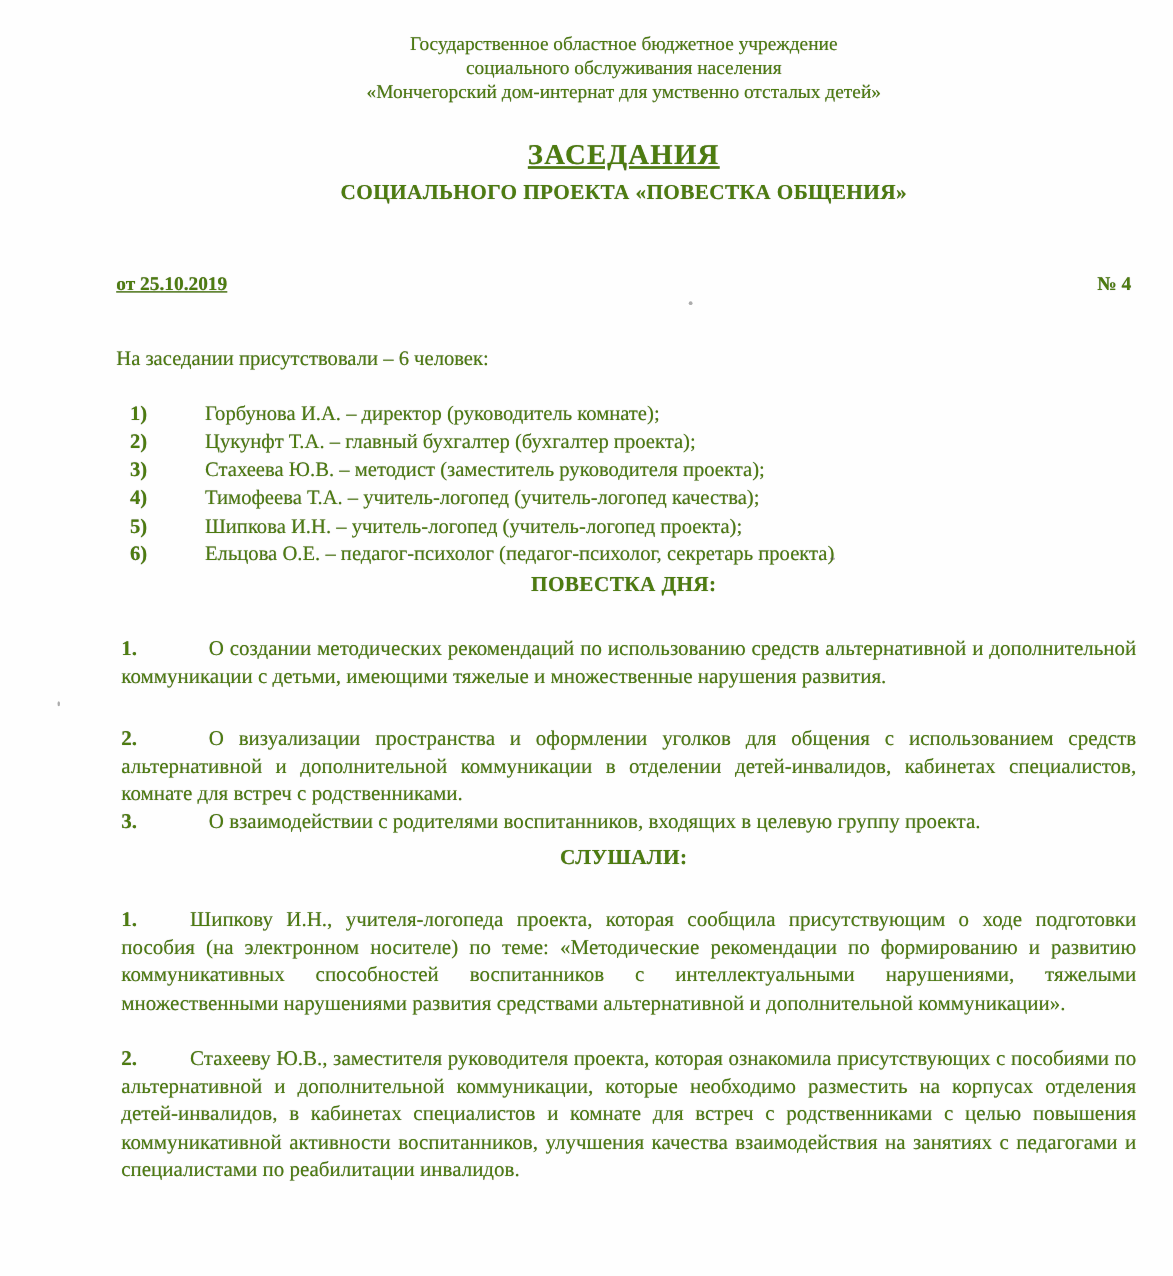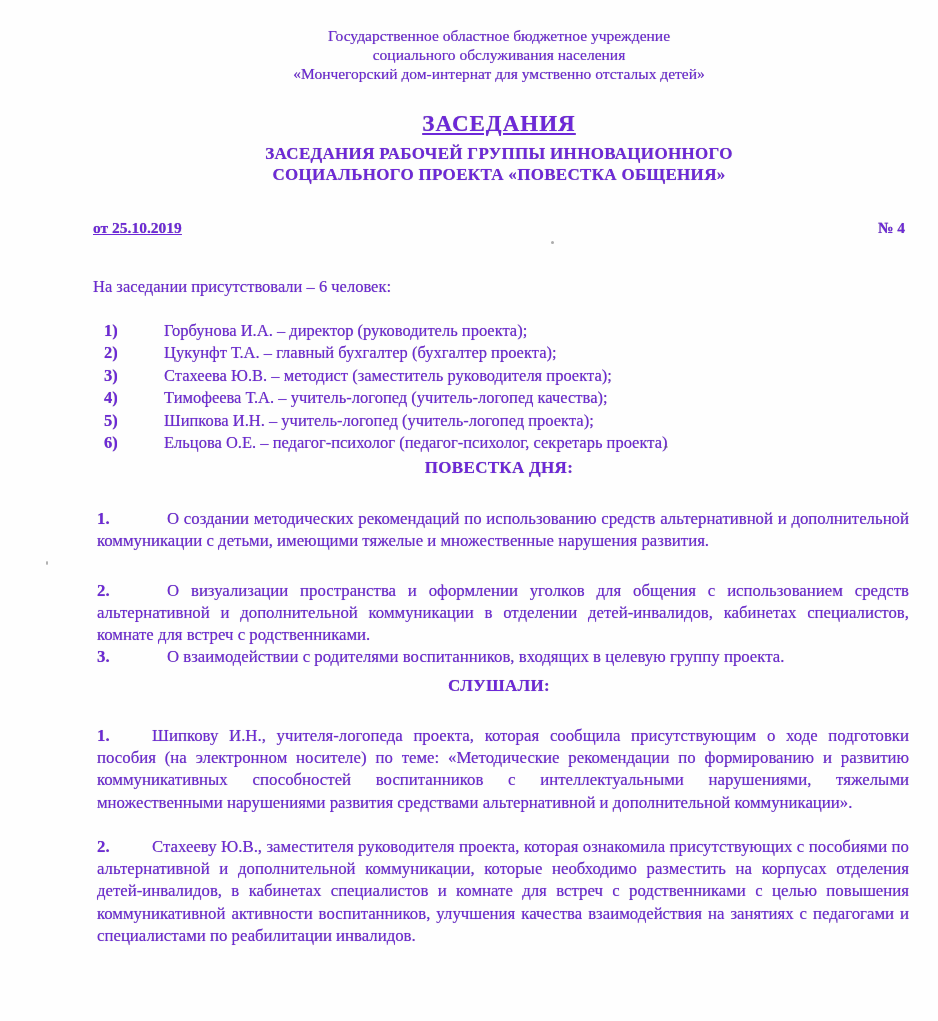--- a/index.html
+++ b/index.html
@@ -6,21 +6,21 @@
     margin: 0;
     padding: 0;
     background: #ffffff;
   }
   .page {
     position: relative;
     width: 938px;
     height: 1021px;
     background: #fefefe;
     font-family: "Liberation Serif", "DejaVu Serif", serif;
-    color: #6d28d9;
+    color: #4d7c0f;
     overflow: hidden;
   }
   .page * {
     text-shadow: 0 0 0.7px rgba(20,20,20,0.45);
   }
   
   .col {
     position: absolute;
     left: 93px;
     width: 812px;
@@ -114,34 +114,33 @@
 
   <div class="col org">
     <div>Государственное областное бюджетное учреждение</div>
     <div>социального обслуживания населения</div>
     <div>«Мончегорский дом-интернат для умственно отсталых детей»</div>
   </div>
 
   <div class="col doc-title">ЗАСЕДАНИЯ</div>
 
   <div class="col doc-subtitle">
-    <div>ЗАСЕДАНИЯ РАБОЧЕЙ ГРУППЫ ИННОВАЦИОННОГО</div>
     <div>СОЦИАЛЬНОГО ПРОЕКТА «ПОВЕСТКА ОБЩЕНИЯ»</div>
   </div>
 
   <div class="col dateline">
     <span class="date">от 25.10.2019</span>
     <span class="num">№ 4</span>
   </div>
 
   <div class="col intro">На заседании присутствовали – 6 человек:</div>
 
   <div class="col att-list">
     <div class="att-row">
-      <span class="att-num">1)</span><span>Горбунова И.А. – директор (руководитель проекта);</span>
+      <span class="att-num">1)</span><span>Горбунова И.А. – директор (руководитель комнате);</span>
     </div>
     <div class="att-row">
       <span class="att-num">2)</span><span>Цукунфт Т.А. – главный бухгалтер (бухгалтер проекта);</span>
     </div>
     <div class="att-row">
       <span class="att-num">3)</span><span>Стахеева Ю.В. – методист (заместитель руководителя проекта);</span>
     </div>
     <div class="att-row">
       <span class="att-num">4)</span><span>Тимофеева Т.А. – учитель-логопед (учитель-логопед качества);</span>
     </div>

